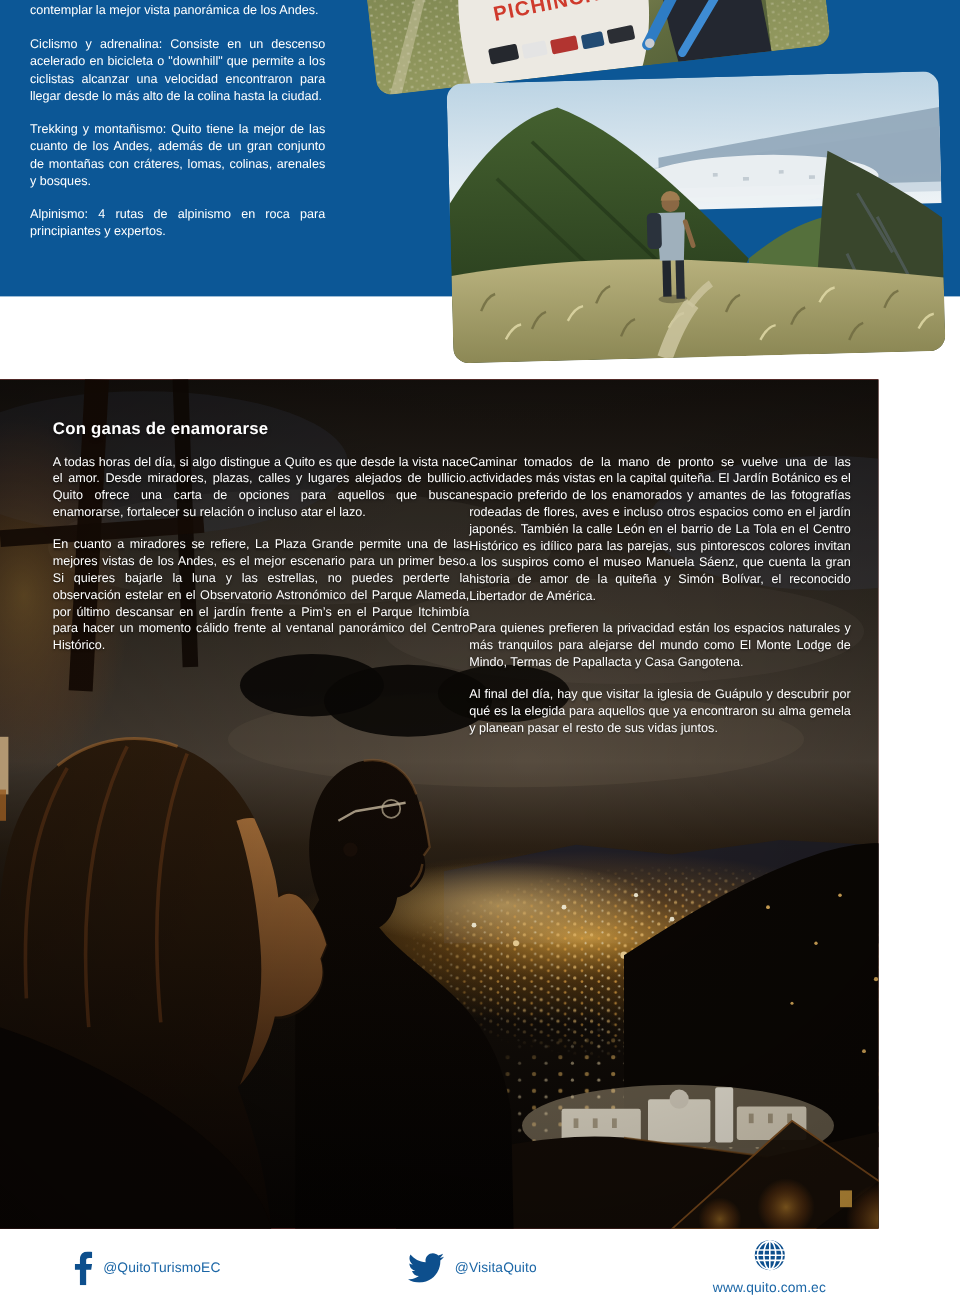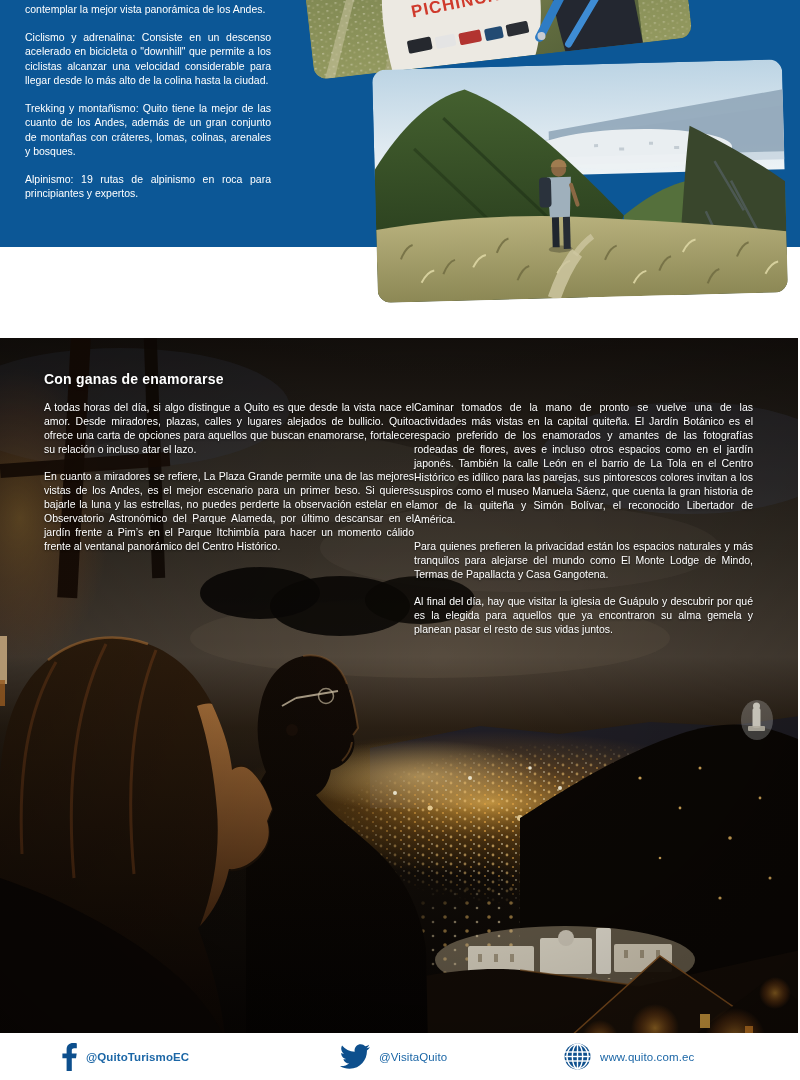--- a/index.html
+++ b/index.html
@@ -15,52 +15,52 @@
   .top-text p.joined{margin-top:0;}
 
   .photo{position:absolute;border-radius:13px;overflow:hidden;}
   .photo svg{display:block;width:100%;height:100%;}
   .photo-biker{left:315px;top:-95px;width:380px;height:175px;
                transform:rotate(-6.5deg);transform-origin:left bottom;}
   .photo-hiker{left:372px;top:70px;width:410px;height:233px;
                transform:rotate(-1.5deg);transform-origin:0 0;}
 
   
-  .section-romance{position:absolute;left:0;top:338px;width:798px;height:708px;
+  .section-romance{position:absolute;left:0;top:316px;width:732px;height:708px;
                    background:#7f1d1d;overflow:hidden;}
   .night-art{position:absolute;left:0;top:0;width:800px;height:708px;z-index:0;}
   .romance-content{position:relative;z-index:2;padding:33px 23px 0 44px;color:#ffffff;}
   .romance-heading{margin:0 0 13px 0;font-size:14px;font-weight:700;letter-spacing:.2px;
                    text-shadow:0 1px 3px rgba(0,0,0,.55);}
   .cols{display:flex;}
   .col{font-size:10.5px;line-height:14px;text-align:justify;
        text-shadow:0 1px 2px rgba(0,0,0,.6);}
   .col-left{width:370px;}
   .col-right{width:339px;}
   .col p{margin:13px 0 0 0;}
   .col p:first-child{margin-top:0;}
 
   
   .footer{position:absolute;left:0;top:1033px;width:800px;height:47px;background:#ffffff;}
   .social{position:absolute;top:0;height:47px;display:flex;align-items:center;gap:9px;}
-  .social-fb{left:62px;font-weight:bold;}  .social-tw{left:340px;}  .social-web{left:564px;}
+  .social-fb{left:62px;}  .social-tw{left:340px;}  .social-web{left:594px;flex-direction:column;}
   .social .label{font-size:11.5px;color:#1b66a6;letter-spacing:.1px;}
   .icon{display:block;}
 </style>
 </head>
 <body>
 
 <div class="page">
 
   <section class="section-top">
     <div class="top-text">
       <p>contemplar la mejor vista panorámica de los Andes.</p>
-      <p>Ciclismo y adrenalina: Consiste en un descenso acelerado en bicicleta o "downhill" que permite a los ciclistas alcanzar una velocidad considerable para llegar desde lo más alto de la colina hasta la ciudad.</p>
+      <p>Ciclismo y adrenalina: Consiste en un descenso acelerado en bicicleta o "downhill" que permite a los ciclistas alcanzar una velocidad encontraron para llegar desde lo más alto de la colina hasta la ciudad.</p>
       <p>Trekking y montañismo: Quito tiene la mejor de las cuanto de los Andes, además de un gran conjunto de montañas con cráteres, lomas, colinas, arenales y bosques.</p>
-      <p>Alpinismo: 19 rutas de alpinismo en roca para principiantes y expertos.</p>
+      <p>Alpinismo: 4 rutas de alpinismo en roca para principiantes y expertos.</p>
     </div>
 
     <div class="photo photo-biker">
       <svg viewBox="0 0 380 175" preserveAspectRatio="none">
         <defs>
           <linearGradient id="aer" x1="0" y1="0" x2="1" y2="1">
             <stop offset="0" stop-color="#7d8453"></stop>
               <stop offset=".45" stop-color="#8f905e"></stop>
             <stop offset=".75" stop-color="#5f6a3e"></stop>
               <stop offset="1" stop-color="#4c5a36"></stop>

